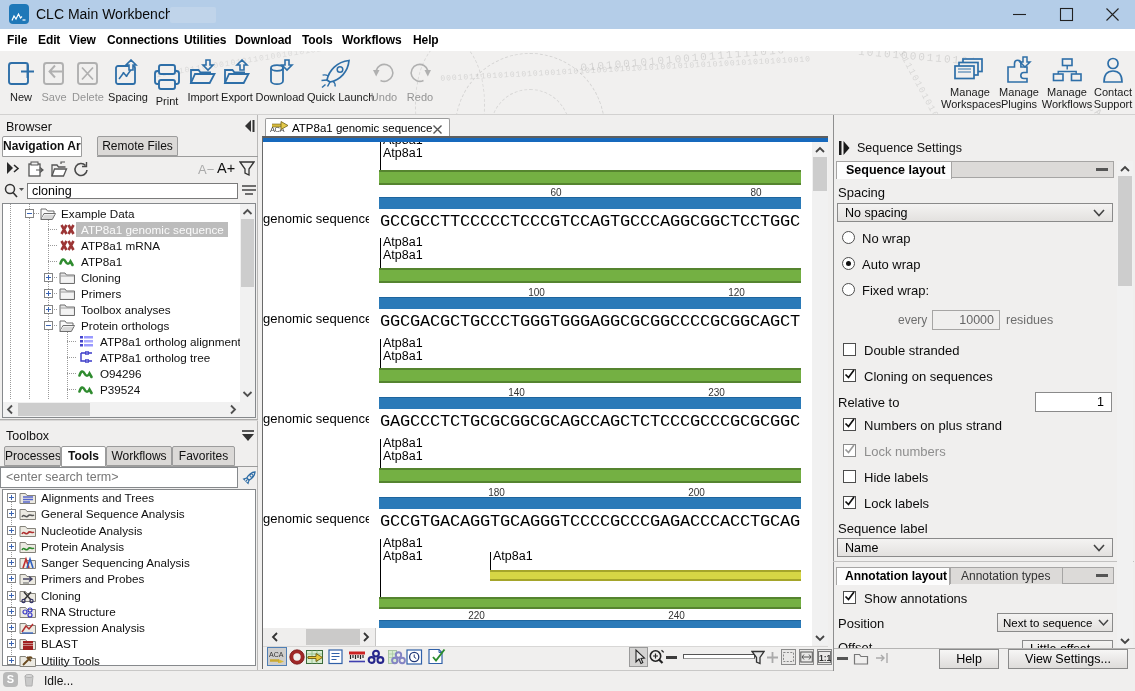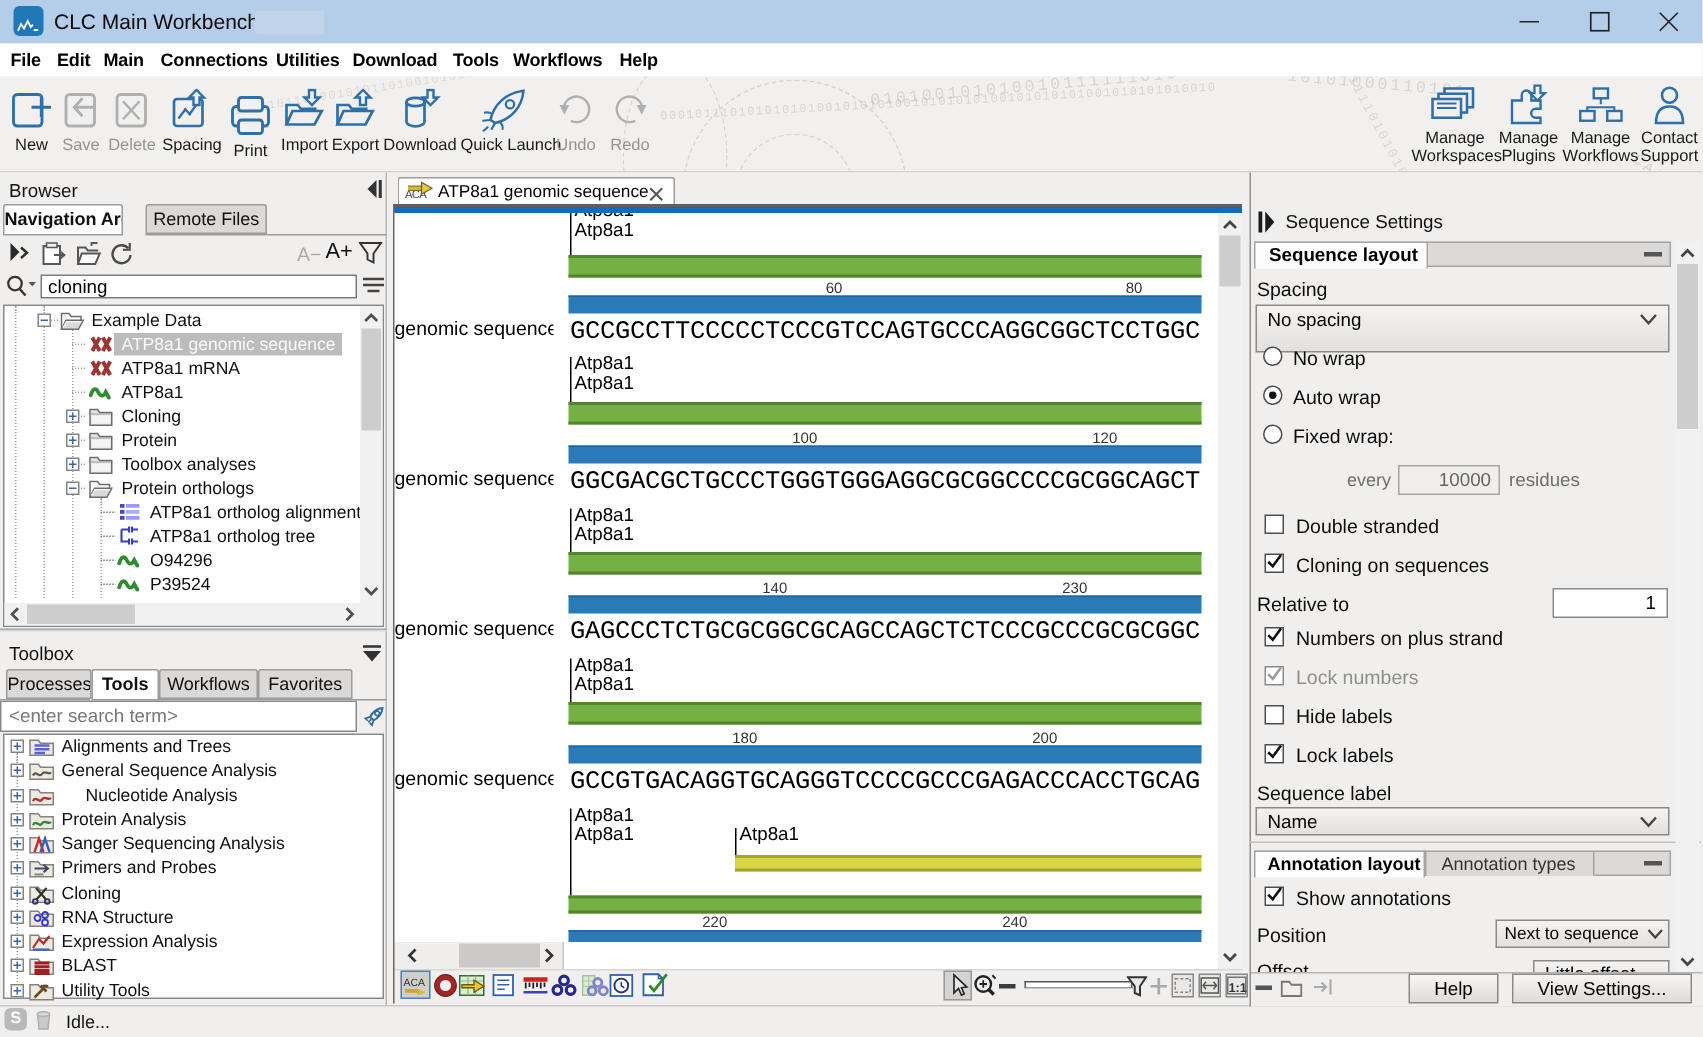--- a/index.html
+++ b/index.html
@@ -52,21 +52,21 @@
 <svg width="16" height="29" viewBox="0 0 16 29" style="position:absolute;left:1059px;top:0">
       <rect x="1.5" y="8.5" width="12" height="12" stroke="#222" stroke-width="1.1" fill="none"></rect>
     </svg>
 <svg width="16" height="29" viewBox="0 0 16 29" style="position:absolute;left:1105px;top:0">
       <path d="M1.5 8.5 L13.5 20.5 M13.5 8.5 L1.5 20.5" stroke="#222" stroke-width="1.1"></path>
     </svg>
 </div>
 <div id="menubar">
 <span style="left:7px">File</span>
 <span style="left:38px">Edit</span>
-<span style="left:69px">Main</span>
+<span style="left:69px">View</span>
 <span style="left:107px">Connections</span>
 <span style="left:184px">Utilities</span>
 <span style="left:235px">Download</span>
 <span style="left:302px">Tools</span>
 <span style="left:342px">Workflows</span>
 <span style="left:413px">Help</span>
 </div>
 <div id="toolbar">
 <div class="wm" style="left:580px;top:2px;font-size:11px;transform:rotate(-5deg);letter-spacing:2px;color:rgba(120,120,120,0.22)">010100101010010111111010</div>
 <div class="wm" style="left:858px;top:0px;font-size:11px;transform:rotate(5deg);letter-spacing:2px;color:rgba(120,120,120,0.22)">10101000110101</div>
@@ -307,21 +307,21 @@
     <path d="M2 7 h12.5 v5.5 h-12.5 Z" fill="#f3f3f3" stroke="none"></path>
   </svg>
 <div class="trow" style="left:81px;top:271px">Cloning</div>
 <div class="doth" style="left:48px;top:293px;width:10px"></div>
 <div class="expander plus" style="left:44px;top:289px"></div>
 <svg width="17" height="16" viewBox="0 0 17 16" style="position:absolute;left:59px;top:286px">
     <path d="M1 13.5 V3 h5 l1.5 2 h8 v8.5 Z" fill="#e4e4e4" stroke="#6e6e6e" stroke-width="1"></path>
     <path d="M1.5 6 h13.5" stroke="#9a9a9a" stroke-width="0.8"></path>
     <path d="M2 7 h12.5 v5.5 h-12.5 Z" fill="#f3f3f3" stroke="none"></path>
   </svg>
-<div class="trow" style="left:81px;top:287px">Protein</div>
+<div class="trow" style="left:81px;top:287px">Primers</div>
 <div class="doth" style="left:48px;top:309px;width:10px"></div>
 <div class="expander plus" style="left:44px;top:305px"></div>
 <svg width="17" height="16" viewBox="0 0 17 16" style="position:absolute;left:59px;top:302px">
     <path d="M1 13.5 V3 h5 l1.5 2 h8 v8.5 Z" fill="#e4e4e4" stroke="#6e6e6e" stroke-width="1"></path>
     <path d="M1.5 6 h13.5" stroke="#9a9a9a" stroke-width="0.8"></path>
     <path d="M2 7 h12.5 v5.5 h-12.5 Z" fill="#f3f3f3" stroke="none"></path>
   </svg>
 <div class="trow" style="left:81px;top:303px">Toolbox analyses</div>
 <div class="doth" style="left:48px;top:325px;width:10px"></div>
 <div class="expander" style="left:44px;top:321px"></div>
@@ -405,21 +405,21 @@
 <svg width="18" height="16" viewBox="0 0 18 16" style="position:absolute;left:19px;top:506px">
     <path d="M1 13.5 V3.5 h5.5 l1.5 2 h8.5 v8 Z" fill="#eceae2" stroke="#84827a" stroke-width="1"></path>
     <path d="M3 11 C5 7 7 13 9 10 C11 7 13 11 15 9" stroke="#555" stroke-width="1.5" fill="none"></path>
   </svg>
 <div class="trow" style="left:41px;top:507px">General Sequence Analysis</div>
 <div class="expander plus" style="left:7px;top:526px"></div>
 <svg width="18" height="16" viewBox="0 0 18 16" style="position:absolute;left:19px;top:523px">
     <path d="M1 13.5 V3.5 h5.5 l1.5 2 h8.5 v8 Z" fill="#eceae2" stroke="#84827a" stroke-width="1"></path>
     <path d="M3 11 C5 7 7 13 9 10 C11 7 13 11 15 9" stroke="#b03030" stroke-width="1.6" fill="none"></path>
   </svg>
-<div class="trow" style="left:57px;top:524px">Nucleotide Analysis</div>
+<div class="trow" style="left:41px;top:524px">Nucleotide Analysis</div>
 <div class="expander plus" style="left:7px;top:542px"></div>
 <svg width="18" height="16" viewBox="0 0 18 16" style="position:absolute;left:19px;top:539px">
     <path d="M1 13.5 V3.5 h5.5 l1.5 2 h8.5 v8 Z" fill="#eceae2" stroke="#84827a" stroke-width="1"></path>
     <path d="M3 11 C5 7 7 13 9 10 C11 7 13 11 15 9" stroke="#2e8b2e" stroke-width="1.6" fill="none"></path>
   </svg>
 <div class="trow" style="left:41px;top:540px">Protein Analysis</div>
 <div class="expander plus" style="left:7px;top:558px"></div>
 <svg width="18" height="16" viewBox="0 0 18 16" style="position:absolute;left:19px;top:555px">
     <path d="M1 13.5 V3.5 h5.5 l1.5 2 h8.5 v8 Z" fill="#eceae2" stroke="#84827a" stroke-width="1"></path>
     <path d="M4 13 L7 4 L10 13" stroke="#c03030" stroke-width="1.6" fill="none"></path>
@@ -638,21 +638,21 @@
 <svg width="12" height="16" viewBox="0 0 12 16" style="position:absolute;left:838px;top:140px">
     <rect x="1" y="1" width="2.5" height="14" fill="#1a1a1a"></rect>
     <path d="M5.5 1 L11.5 8 L5.5 15 Z" fill="#1a1a1a"></path>
   </svg>
 <div class="abs" style="left:857px;top:141px;font-size:12.5px;color:#111">Sequence Settings</div>
 <div class="abs" style="left:836px;top:161px;width:278px;height:17px;background:#dcdad8;border:1px solid #a6a5a4"></div>
 <div class="abs" style="left:836px;top:161px;width:116px;height:18px;background:#fdfdfd;border:1px solid #a6a5a4;border-bottom:none"></div>
 <div class="abs" style="left:846px;top:163px;font-size:12.5px;font-weight:bold;color:#000">Sequence layout</div>
 <div class="abs" style="left:1096px;top:168px;width:12px;height:3px;background:#555"></div>
 <div class="rlbl" style="left:838px;top:185px">Spacing</div>
-<div class="dd" style="left:837px;top:203px;width:276px;height:32px">
+<div class="dd" style="left:837px;top:203px;width:276px;height:19px">
     <span class="t">No spacing</span>
   </div>
 <svg width="12" height="8" viewBox="0 0 12 8" style="position:absolute;left:1093px;top:209px">
     <path d="M1 1 L6 6.5 L11 1" stroke="#444" stroke-width="1.6" fill="none"></path>
   </svg>
 <div class="radio" style="left:842px;top:231px"></div>
 <div class="rlbl" style="left:862px;top:231px">No wrap</div>
 <div class="radio" style="left:842px;top:257px"></div>
 <div class="abs" style="left:846px;top:261px;width:5px;height:5px;border-radius:50%;background:#111"></div>
 <div class="rlbl" style="left:862px;top:257px">Auto wrap</div>

